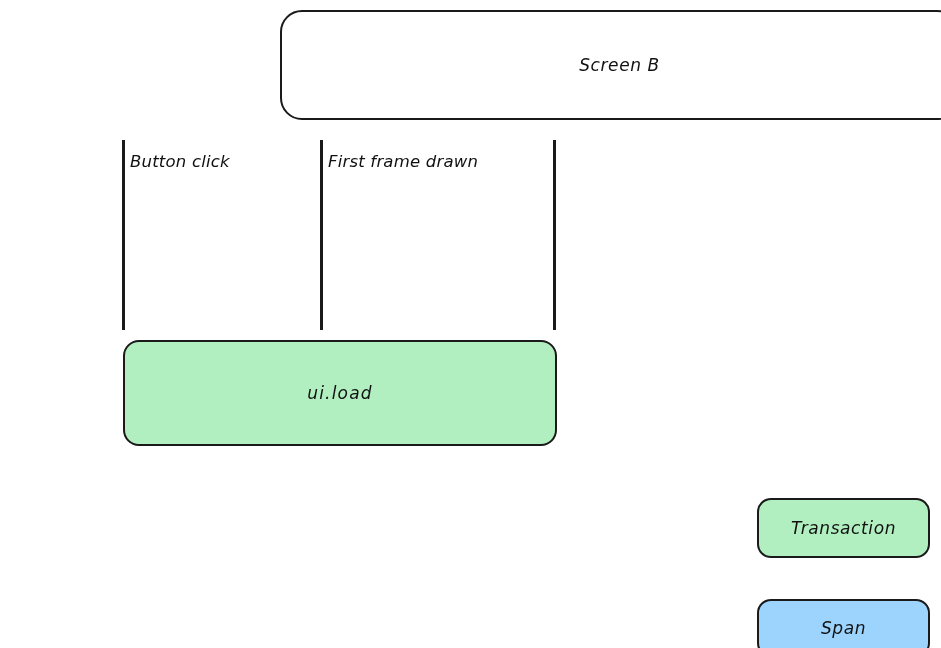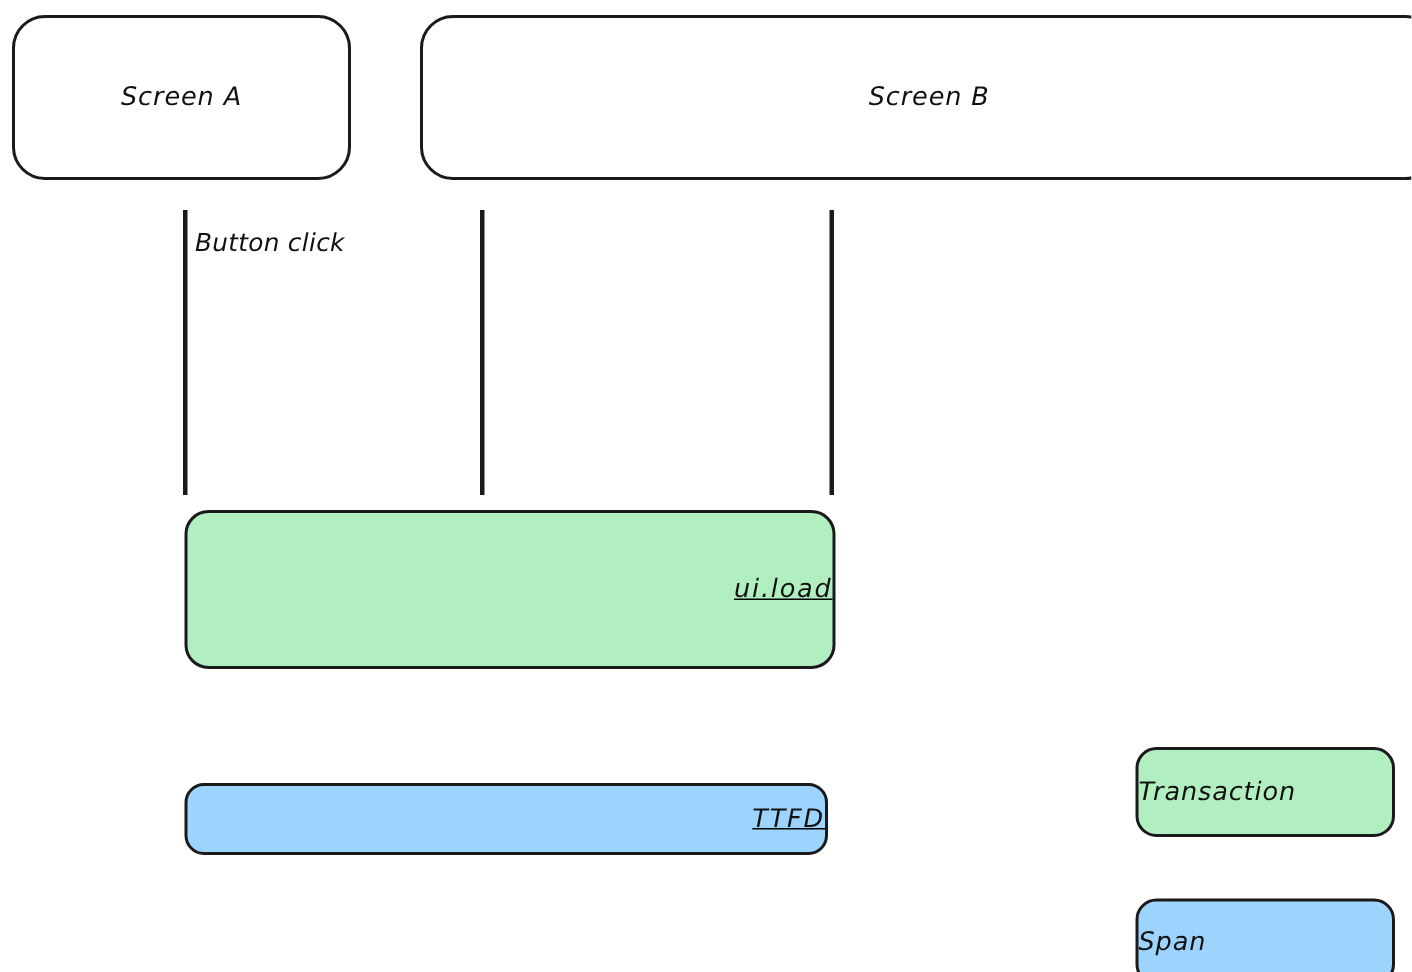--- a/index.html
+++ b/index.html
@@ -67,22 +67,21 @@
   #marker-label-3 { left: 561px; }
 
   
   .bar {
     position: absolute;
     box-sizing: border-box;
     border: 2.6px solid #1a1a1a;
     border-radius: 16px;
     display: flex;
     align-items: center;
-    justify-content: flex-end;
-    text-decoration: underline;
+    justify-content: center;
   }
   .bar .bar-label {
     font-size: 17px;
     color: #111111;
     letter-spacing: 1.2px;
     font-style: italic;
     font-family: "DejaVu Sans", sans-serif;
   }
   .bar.small-radius { border-radius: 13px; }
 
@@ -91,60 +90,55 @@
   #bar-ttfd    { left: 123px; top: 522px; width: 429px; height: 48px;  }
 
   
   .legend-box {
     position: absolute;
     box-sizing: border-box;
     border: 2.6px solid #1a1a1a;
     border-radius: 14px;
     display: flex;
     align-items: center;
-    justify-content: flex-start;
+    justify-content: center;
   }
   .legend-box .legend-label {
     font-size: 17px;
     color: #111111;
     letter-spacing: 0.6px;
     font-style: italic;
     font-family: "DejaVu Sans", sans-serif;
   }
   #legend-transaction { left: 757px; top: 498px; width: 173px; height: 60px; }
   #legend-span        { left: 757px; top: 599px; width: 173px; height: 58px; }
 </style>
 </head>
 <body>
 
 <div id="canvas" style="background: rgb(255, 255, 255);">
 
-  <div class="screen-box" id="screen-a" style="border-color: rgb(26, 26, 26);">
-    <span class="box-label">Screen A</span>
-  </div>
 
   <div class="screen-box" id="screen-b" style="border-color: rgb(26, 26, 26);">
     <span class="box-label">Screen B</span>
   </div>
 
   <div class="marker-line" id="marker-line-1" style="background-color: rgb(26, 26, 26);"></div>
   <div class="marker-label" id="marker-label-1">Button click</div>
 
   <div class="marker-line" id="marker-line-2" style="background-color: rgb(26, 26, 26);"></div>
+  <div class="marker-label" id="marker-label-2">First frame drawn</div>
 
   <div class="marker-line" id="marker-line-3" style="background-color: rgb(26, 26, 26);"></div>
 
   <div class="bar" id="bar-ui-load" style="background-color: rgb(177, 239, 192); border-color: rgb(26, 26, 26);">
     <span class="bar-label">ui.load</span>
   </div>
 
 
-  <div class="bar small-radius" id="bar-ttfd" style="background-color: rgb(157, 212, 253); border-color: rgb(26, 26, 26);">
-    <span class="bar-label">TTFD</span>
-  </div>
 
   <div class="legend-box" id="legend-transaction" style="background-color: rgb(177, 239, 192); border-color: rgb(26, 26, 26);">
     <span class="legend-label">Transaction</span>
   </div>
 
   <div class="legend-box" id="legend-span" style="background-color: rgb(157, 212, 253); border-color: rgb(26, 26, 26);">
     <span class="legend-label">Span</span>
   </div>
 
 </div>

